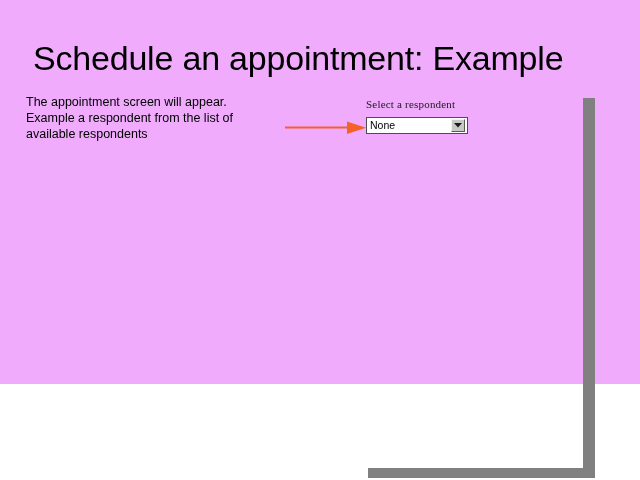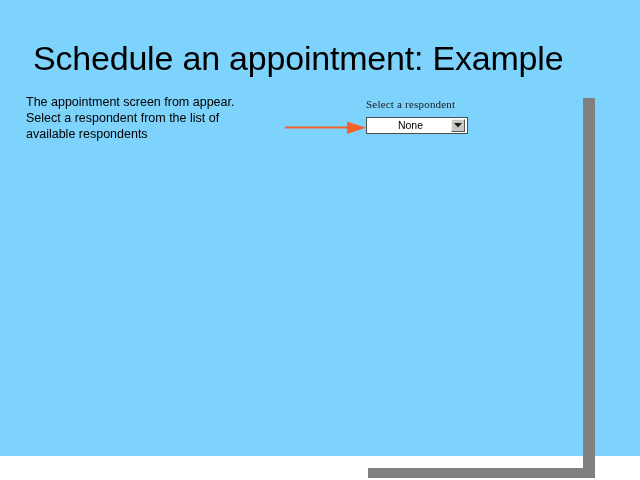--- a/index.html
+++ b/index.html
@@ -9,22 +9,22 @@
   body {
     width: 640px;
     height: 480px;
     background: #ffffff;
     font-family: "Liberation Sans", sans-serif;
     overflow: hidden;
   }
   #slide {
     position: relative;
     width: 640px;
-    height: 456px;
-    background: #7dd3fc;
+    height: 384px;
+    background: #f0abfc;
   }
 
   
   #slide-title {
     position: absolute;
     left: 33px;
     top: 38px;
     width: 580px;
     font-family: "Liberation Sans", sans-serif;
     font-size: 34px;
@@ -93,21 +93,20 @@
   }
   #respondent-select {
     position: relative;
     width: 102px;
     height: 17px;
     background: #ffffff;
     border: 1px solid #4d4d4d;
     box-sizing: border-box;
     display: flex;
     align-items: center;
-    text-align: center;
   }
   #respondent-value {
     font-family: "Liberation Sans", sans-serif;
     font-size: 10.5px;
     color: #000000;
     padding-left: 3px;
     line-height: 15px;
     white-space: nowrap;
     flex: 1;
   }
@@ -126,21 +125,21 @@
     justify-content: center;
   }
 </style>
 </head>
 <body>
 
 <div id="slide">
 
   <div id="slide-title">Schedule an appointment: Example</div>
 
-  <div id="body-text">The appointment screen from appear. Select a respondent from the list of available respondents</div>
+  <div id="body-text">The appointment screen will appear. Example a respondent from the list of available respondents</div>
 
   <div class="shadow-bar" id="shadow-right"></div>
   <div class="shadow-bar" id="shadow-bottom"></div>
 
   <svg id="annotation-arrow" viewBox="0 0 84 20">
     <line x1="2" y1="9.5" x2="66" y2="9.5" stroke="#F4622A" stroke-width="2.2"></line>
     <polygon points="64,3.5 83,9.8 64,16" fill="#F4622A"></polygon>
   </svg>
 
   <div id="respondent-field">

